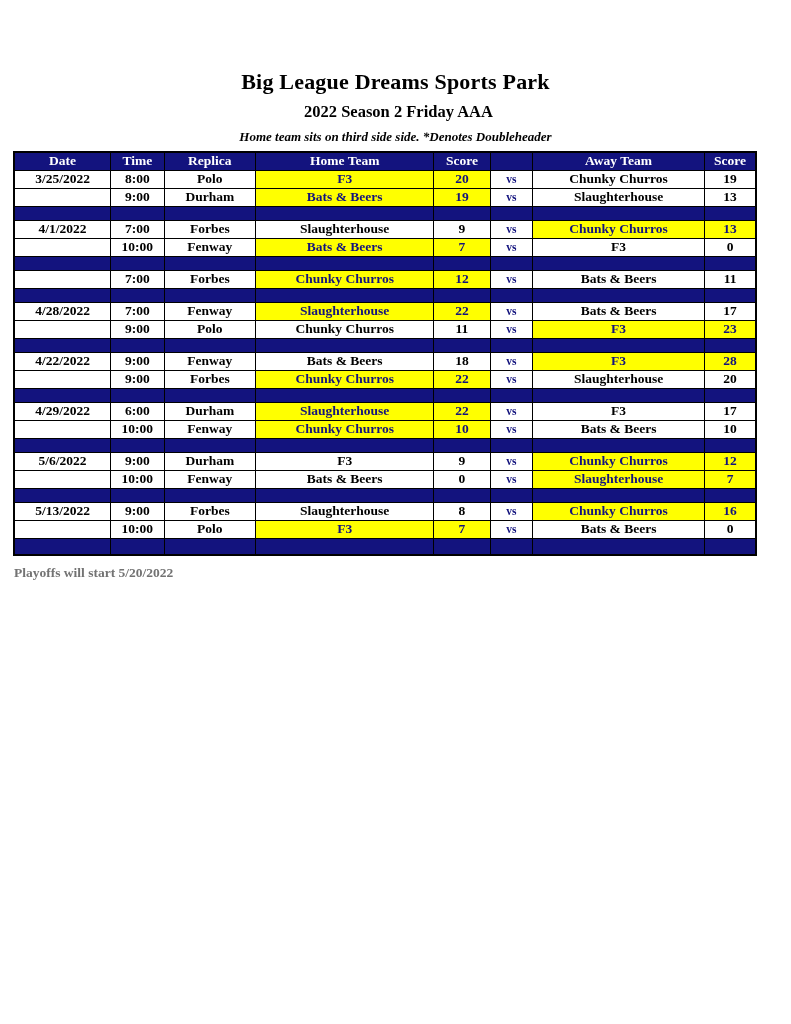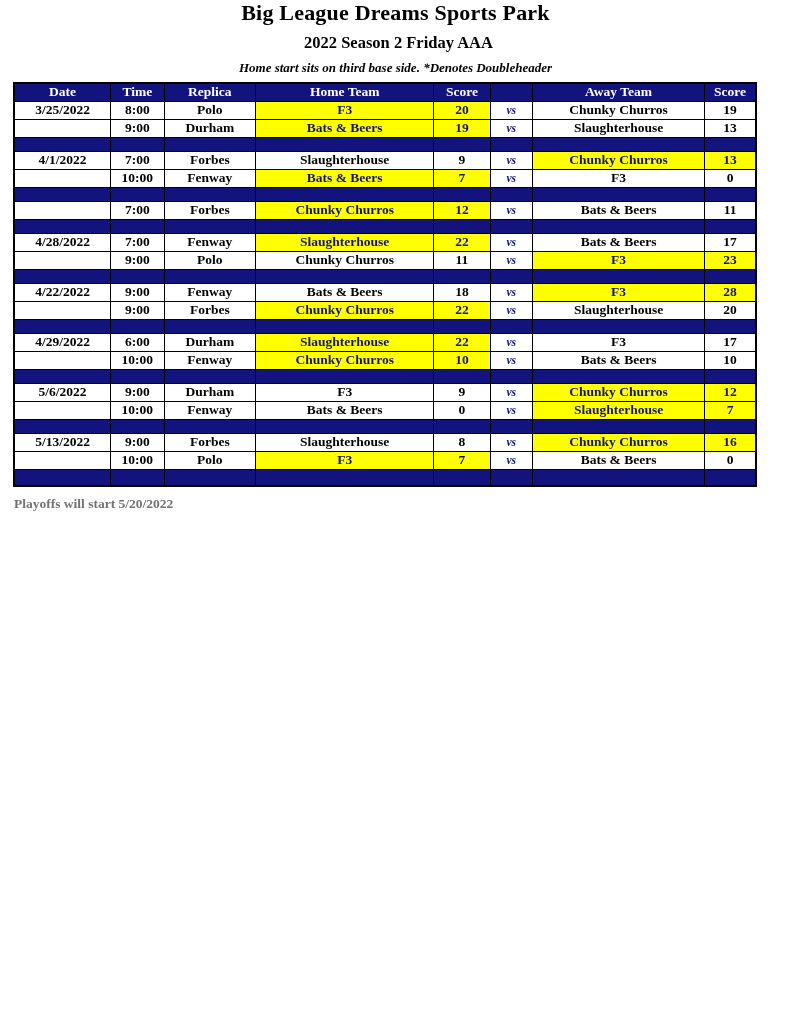--- a/index.html
+++ b/index.html
@@ -13,21 +13,21 @@
     background: #ffffff;
     width: 791px; height: 1024px;
     overflow: hidden;
     font-family: "Liberation Serif", "DejaVu Serif", serif;
   }
   .page {
     position: relative;
     width: 791px; height: 1024px;
     background: #ffffff;
   }
-  .titles { text-align: center; }
+  .titles { text-align: center; padding-top: 69px; }
   .title {
     font-size: 22px;
     font-weight: bold;
     color: #000;
     line-height: 26px;
     letter-spacing: 0.2px;
   }
   .subtitle {
     font-size: 16.5px;
     font-weight: bold;
@@ -67,21 +67,20 @@
     height: 18px;
   }
   .sched tbody td {
     background: #ffffff;
     color: #000;
     font-size: 13.5px;
     font-weight: bold;
     height: 18px;
   }
   .sched tbody td.c-vs {
-    font-style: italic;
     color: var(--navy-text);
     font-size: 11.5px;
   }
   .sched tbody td.hl {
     background: var(--yellow);
     color: var(--navy-text);
   }
   .sched tbody tr.separator td {
     background: var(--navy);
     height: 14px;
@@ -95,21 +94,21 @@
     line-height: 16px;
   }
 </style>
 </head>
 <body>
 
 <div class="page">
   <div class="titles">
     <div class="title">Big League Dreams Sports Park</div>
     <div class="subtitle">2022 Season 2 Friday AAA</div>
-    <div class="note">Home start sits on third base side.  *Denotes Doubleheader</div>
+    <div class="note">Home team sits on third side side.  *Denotes Doubleheader</div>
   </div>
 
   <table class="sched">
     <colgroup>
       <col style="width:96px">
       <col style="width:53px">
       <col style="width:91px">
       <col style="width:177px">
       <col style="width:56px">
       <col style="width:42px">

